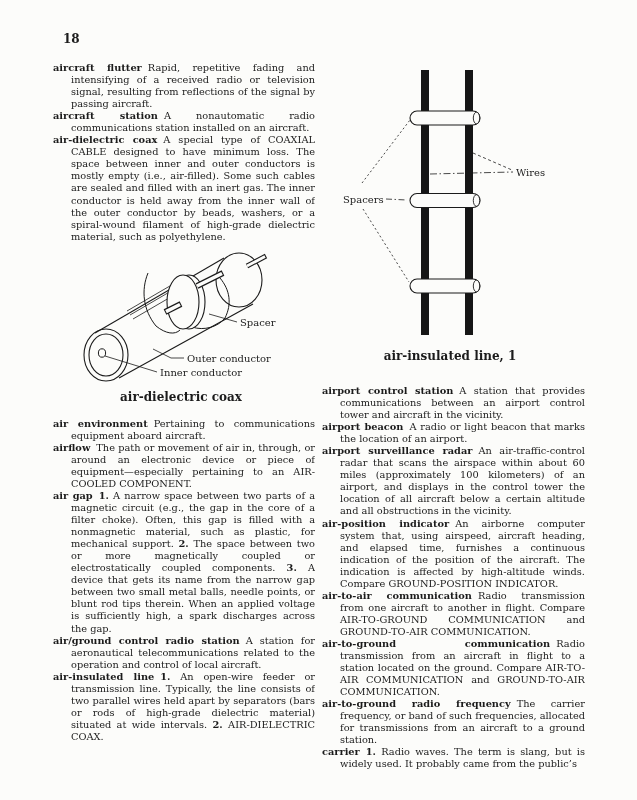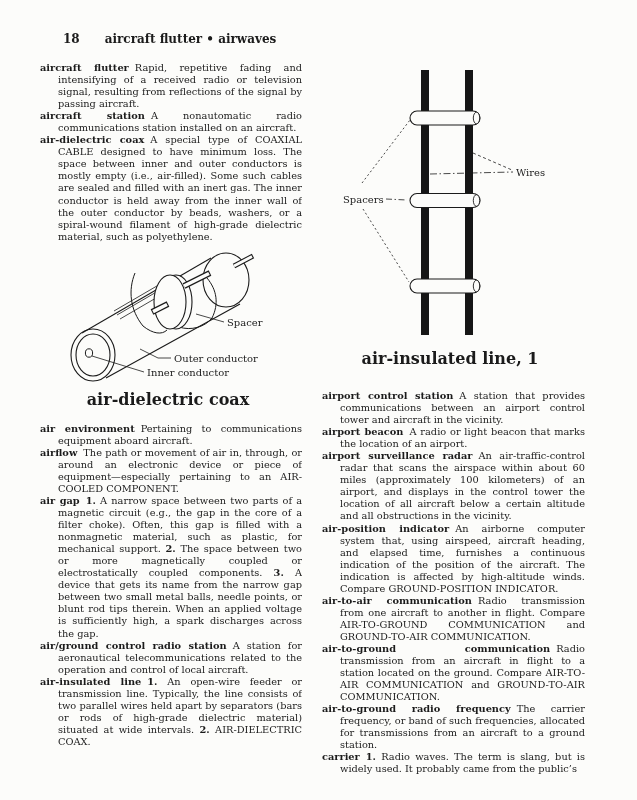--- a/index.html
+++ b/index.html
@@ -6,56 +6,55 @@
   html,body { width:637px; height:800px; }
   body {
     position:relative;
     background:#fcfcfa;
     color:#1b1b1b;
     font-family:"DejaVu Serif", serif;
     overflow:hidden;
   }
   .header {
     position:absolute; top:32px; left:63px;
-    display:flex; gap:25px; align-items:baseline;
+    display:flex; gap:13px; align-items:baseline;
     font-weight:bold; font-size:12px;
   }
   .col { position:absolute; top:62px; height:738px; overflow:hidden; }
-  .col-left  { left:40px;  width:262px; }
+  .col-left  { left:53px;  width:262px; }
   .col-right { left:322px; width:263px; }
   .entry {
     font-size:9.8px; line-height:12.05px;
     text-align:justify;
     padding-left:18px; text-indent:-18px;
   }
   .term { font-weight:bold; margin-right:6px; }
   .defnum { font-weight:bold; }
   figure { display:block; }
   .fig-coax { margin:5px 0 14px 18px; width:245px; }
   .fig-line { margin:0 0 22px 8px; width:252px; }
   .fig-caption {
-    display:block; font-weight:bold; font-size:16px;
+    display:block; font-weight:bold; font-size:12px;
     text-align:center;
   }
   .fig-coax .fig-caption { width:220px; margin-top:3px; }
   .fig-line .fig-caption { width:240px; margin-top:5px; }
   svg text {
     font-family:"DejaVu Serif", serif;
     font-size:10px; fill:#1b1b1b;
   }
   .ink  { stroke:#1b1b1b; fill:none; }
 </style>
 </head>
 <body>
 
 <div class="page">
 
   <header class="header">
     <span>18</span>
-    <span>aircraft flutter • airwaves</span>
   </header>
 
   <section class="col col-left">
     <div>
         <p class="entry"><span class="term">aircraft flutter</span><span>Rapid, repetitive fading and intensifying of a received radio or television signal, resulting from reflections of the signal by passing aircraft.</span></p>
         <p class="entry"><span class="term">aircraft station</span><span>A nonautomatic radio communications station installed on an aircraft.</span></p>
         <p class="entry"><span class="term">air-dielectric coax</span><span>A special type of COAXIAL CABLE designed to have minimum loss. The space between inner and outer conductors is mostly empty (i.e., air-filled). Some such cables are sealed and filled with an inert gas. The inner conductor is held away from the inner wall of the outer conductor by beads, washers, or a spiral-wound filament of high-grade dielectric material, such as polyethylene.</span></p>
       </div>
 
     <figure class="fig-coax">

